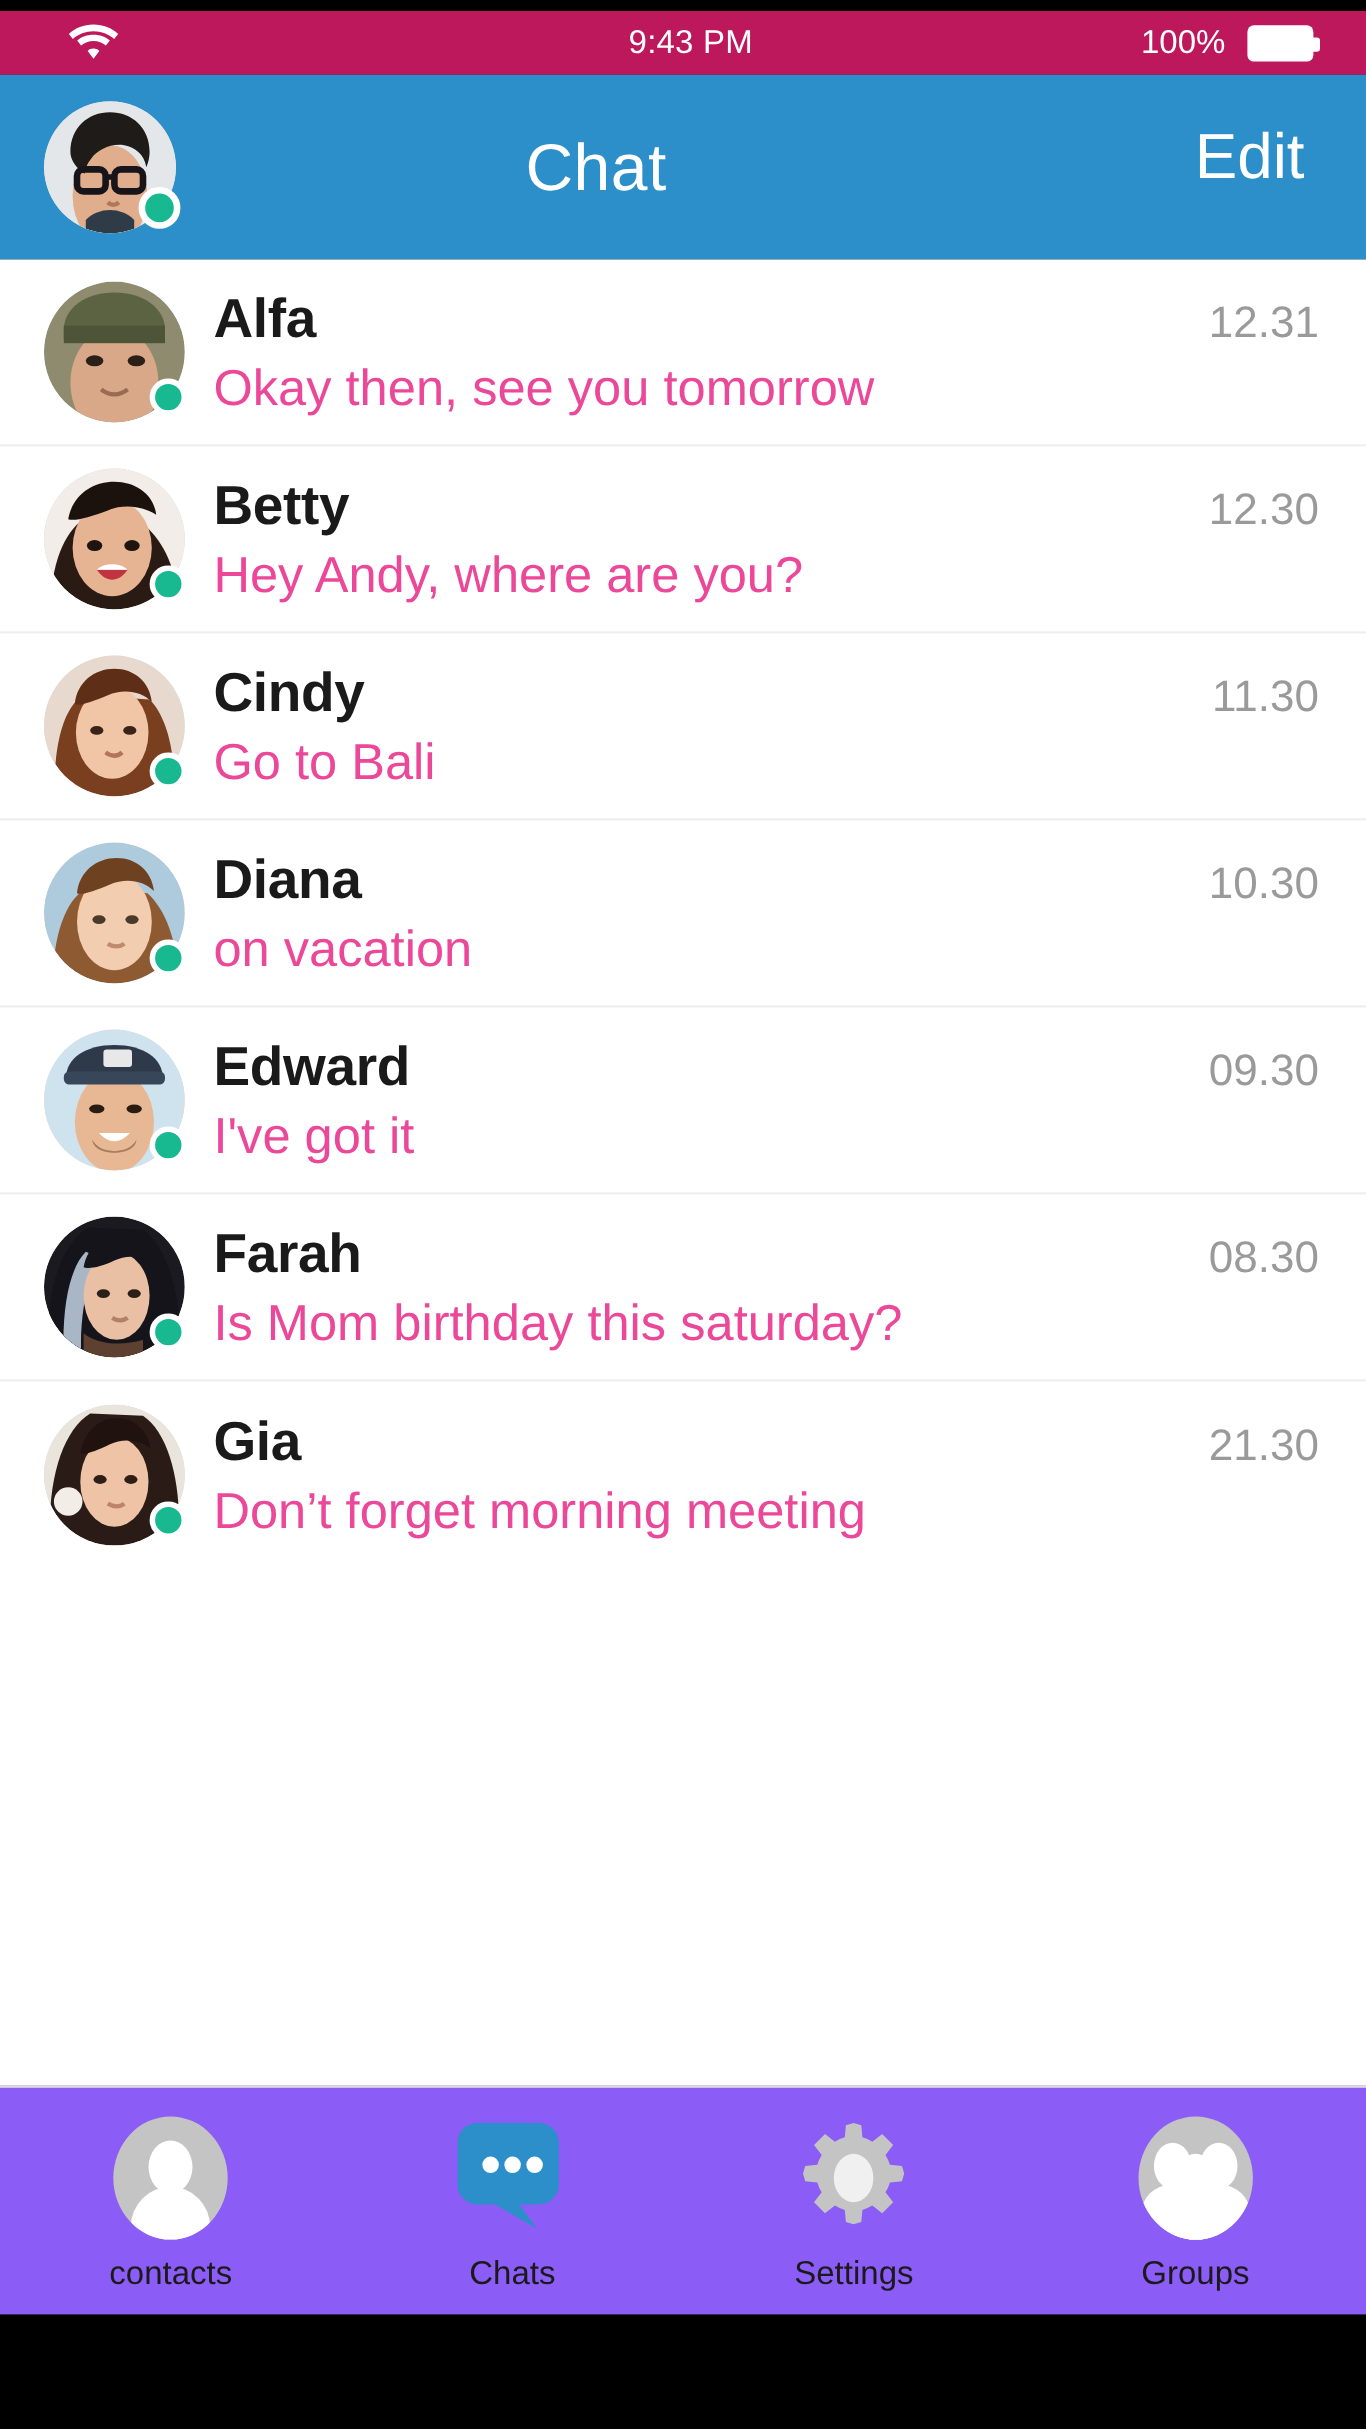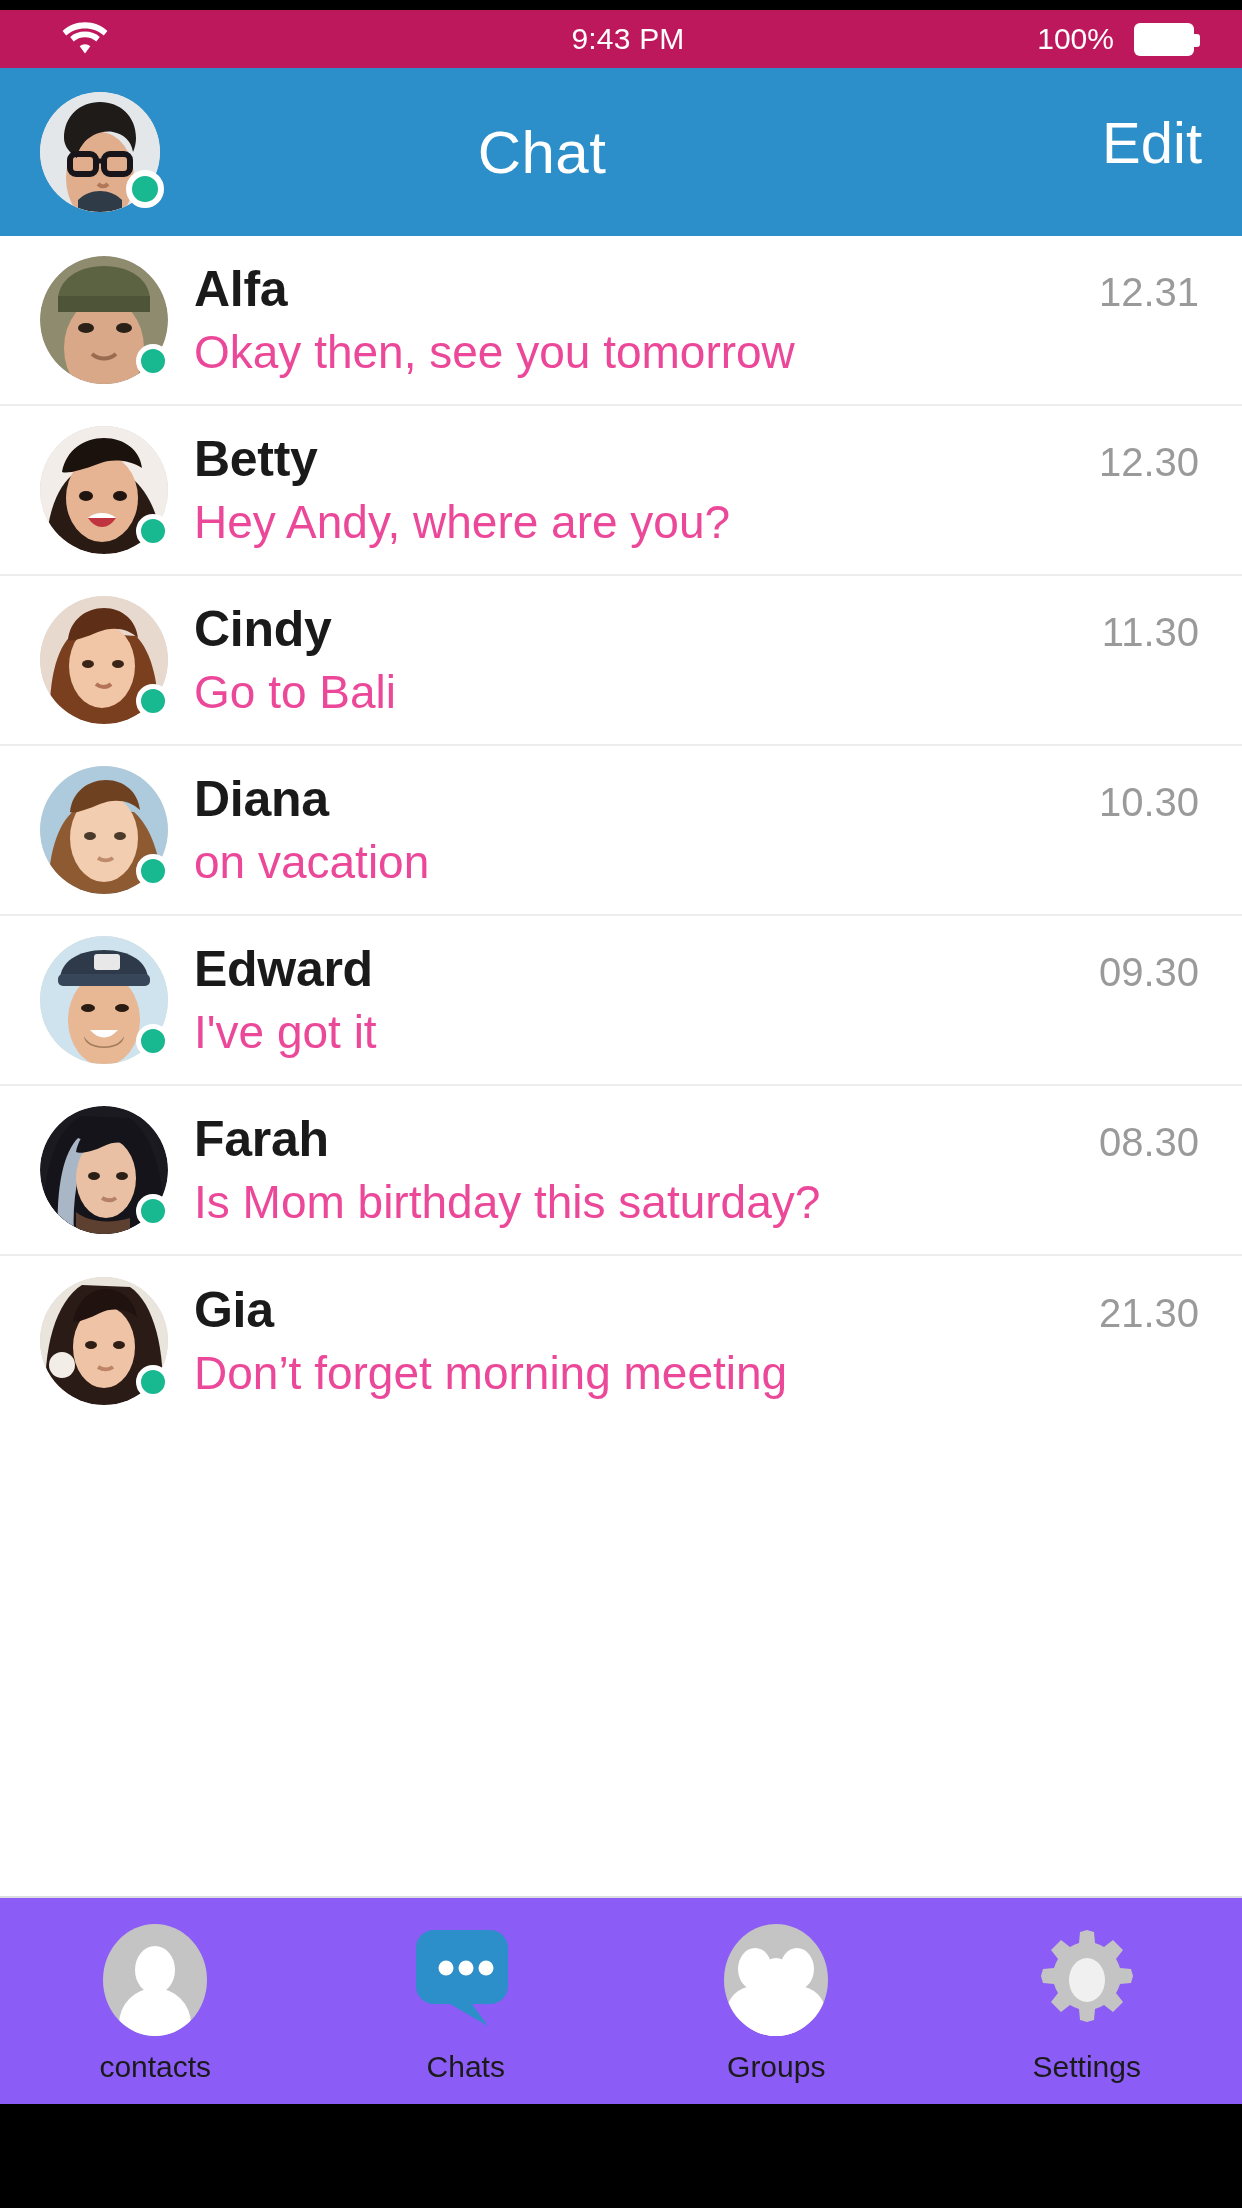--- a/index.html
+++ b/index.html
@@ -27,21 +27,21 @@
   .header{ position:absolute; left:0; top:68px; width:1242px; height:168px;
            background:#2C8FC9; }
   .hdr-avatar{ position:absolute; left:40px; top:24px; width:120px; height:120px; }
   .hdr-avatar .pic{ position:absolute; inset:0; border-radius:50%; overflow:hidden;
                     background:#e3e6e8; }
   .hdr-avatar .dot{ position:absolute; right:-4px; bottom:4px; width:38px; height:38px;
                     border-radius:50%; background:#18B890; border:6px solid #fff; }
   .hdr-title{ position:absolute; left:0; top:0; width:1084px; height:168px;
               display:flex; align-items:center; justify-content:center;
               color:#fff; font-size:60px; font-weight:400; letter-spacing:.5px; }
-  .hdr-edit{ position:absolute; right:40px; top:0; height:148px; display:flex;
+  .hdr-edit{ position:absolute; right:56px; top:0; height:148px; display:flex;
              align-items:center; color:#fff; font-size:58px; font-weight:400; }
 
   
   .list{ position:absolute; left:0; top:236px; width:1242px; height:1754px;
          background:#fff; overflow:hidden; }
   .row{ position:relative; height:170px; background:#fff;
         border-bottom:2px solid #EDEDED; display:flex; align-items:center; }
   .row:last-child{ border-bottom:none; }
   .av-wrap{ position:relative; width:128px; height:128px; margin-left:40px;
             flex:0 0 128px; }
@@ -390,37 +390,37 @@
           <circle cx="36" cy="44" r="7.5" fill="#fff"></circle>
           <circle cx="56" cy="44" r="7.5" fill="#fff"></circle>
           <circle cx="76" cy="44" r="7.5" fill="#fff"></circle>
         </svg>
       </div>
       <div class="tab-label">Chats</div>
     </div>
 
     <div class="tab">
       <div class="tab-ico">
+        <svg width="112" height="112" viewBox="0 0 112 112">
+          <path fill="#C4C4C4" d="M56 6l7 2 1 11a36 36 0 019 4l9-7 10 10-7 9a36 36 0 014 9l11 1 2 7-2 7-11 1a36 36 0 01-4 9l7 9-10 10-9-7a36 36 0 01-9 4l-1 11-7 2-7-2-1-11a36 36 0 01-9-4l-9 7-10-10 7-9a36 36 0 01-4-9l-11-1-2-7 2-7 11-1a36 36 0 014-9l-7-9 10-10 9 7a36 36 0 019-4l1-11z"></path>
+          <ellipse cx="56" cy="56" rx="18" ry="22" fill="#F0F0F0"></ellipse>
+        </svg>
+      </div>
+      <div class="tab-label">Settings</div>
+    </div>
+
+    <div class="tab">
+      <div class="tab-ico">
         <div class="ic-group">
           <div class="h1"></div>
             <div class="h2"></div>
           <div class="b1"></div>
             <div class="b2"></div>
           <div class="hc"></div>
             <div class="bc"></div>
         </div>
       </div>
       <div class="tab-label">Groups</div>
     </div>
 
-    <div class="tab">
-      <div class="tab-ico">
-        <svg width="112" height="112" viewBox="0 0 112 112">
-          <path fill="#C4C4C4" d="M56 6l7 2 1 11a36 36 0 019 4l9-7 10 10-7 9a36 36 0 014 9l11 1 2 7-2 7-11 1a36 36 0 01-4 9l7 9-10 10-9-7a36 36 0 01-9 4l-1 11-7 2-7-2-1-11a36 36 0 01-9-4l-9 7-10-10 7-9a36 36 0 01-4-9l-11-1-2-7 2-7 11-1a36 36 0 014-9l-7-9 10-10 9 7a36 36 0 019-4l1-11z"></path>
-          <ellipse cx="56" cy="56" rx="18" ry="22" fill="#F0F0F0"></ellipse>
-        </svg>
-      </div>
-      <div class="tab-label">Settings</div>
-    </div>
-
   </div>
 
 </div>
 
 </body></html>

